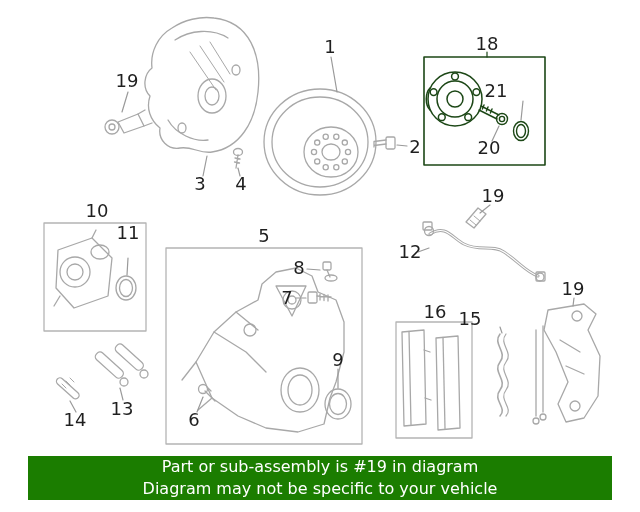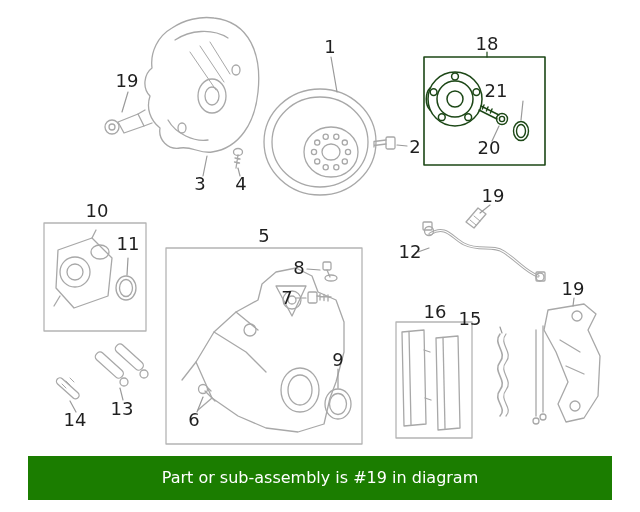--- a/index.html
+++ b/index.html
@@ -213,30 +213,31 @@
   <div class="callout" style="left:330px;top:47px">1</div>
   <div class="callout" style="left:415px;top:147px">2</div>
   <div class="callout" style="left:200px;top:184px">3</div>
   <div class="callout" style="left:241px;top:184px">4</div>
   <div class="callout" style="left:264px;top:236px">5</div>
   <div class="callout" style="left:194px;top:420px">6</div>
   <div class="callout" style="left:287px;top:298px">7</div>
   <div class="callout" style="left:299px;top:268px">8</div>
   <div class="callout" style="left:338px;top:360px">9</div>
   <div class="callout" style="left:97px;top:211px">10</div>
-  <div class="callout" style="left:128px;top:244px">11</div>
+  <div class="callout" style="left:128px;top:233px">11</div>
   <div class="callout" style="left:573px;top:289px">19</div>
   <div class="callout" style="left:122px;top:409px">13</div>
   <div class="callout" style="left:75px;top:420px">14</div>
   <div class="callout" style="left:470px;top:319px">15</div>
   <div class="callout" style="left:435px;top:312px">16</div>
   <div class="callout" style="left:410px;top:252px">12</div>
   <div class="callout" style="left:493px;top:196px">19</div>
   <div class="callout" style="left:487px;top:44px">18</div>
   <div class="callout" style="left:489px;top:148px">20</div>
   <div class="callout" style="left:496px;top:91px">21</div>
   <div class="callout" style="left:127px;top:81px">19</div>
 
   <div class="banner">
     <div>Part or sub-assembly is #19 in diagram</div>
+    <div>Diagram may not be specific to your vehicle</div>
   </div>
 
 </div>
 
 </body></html>

